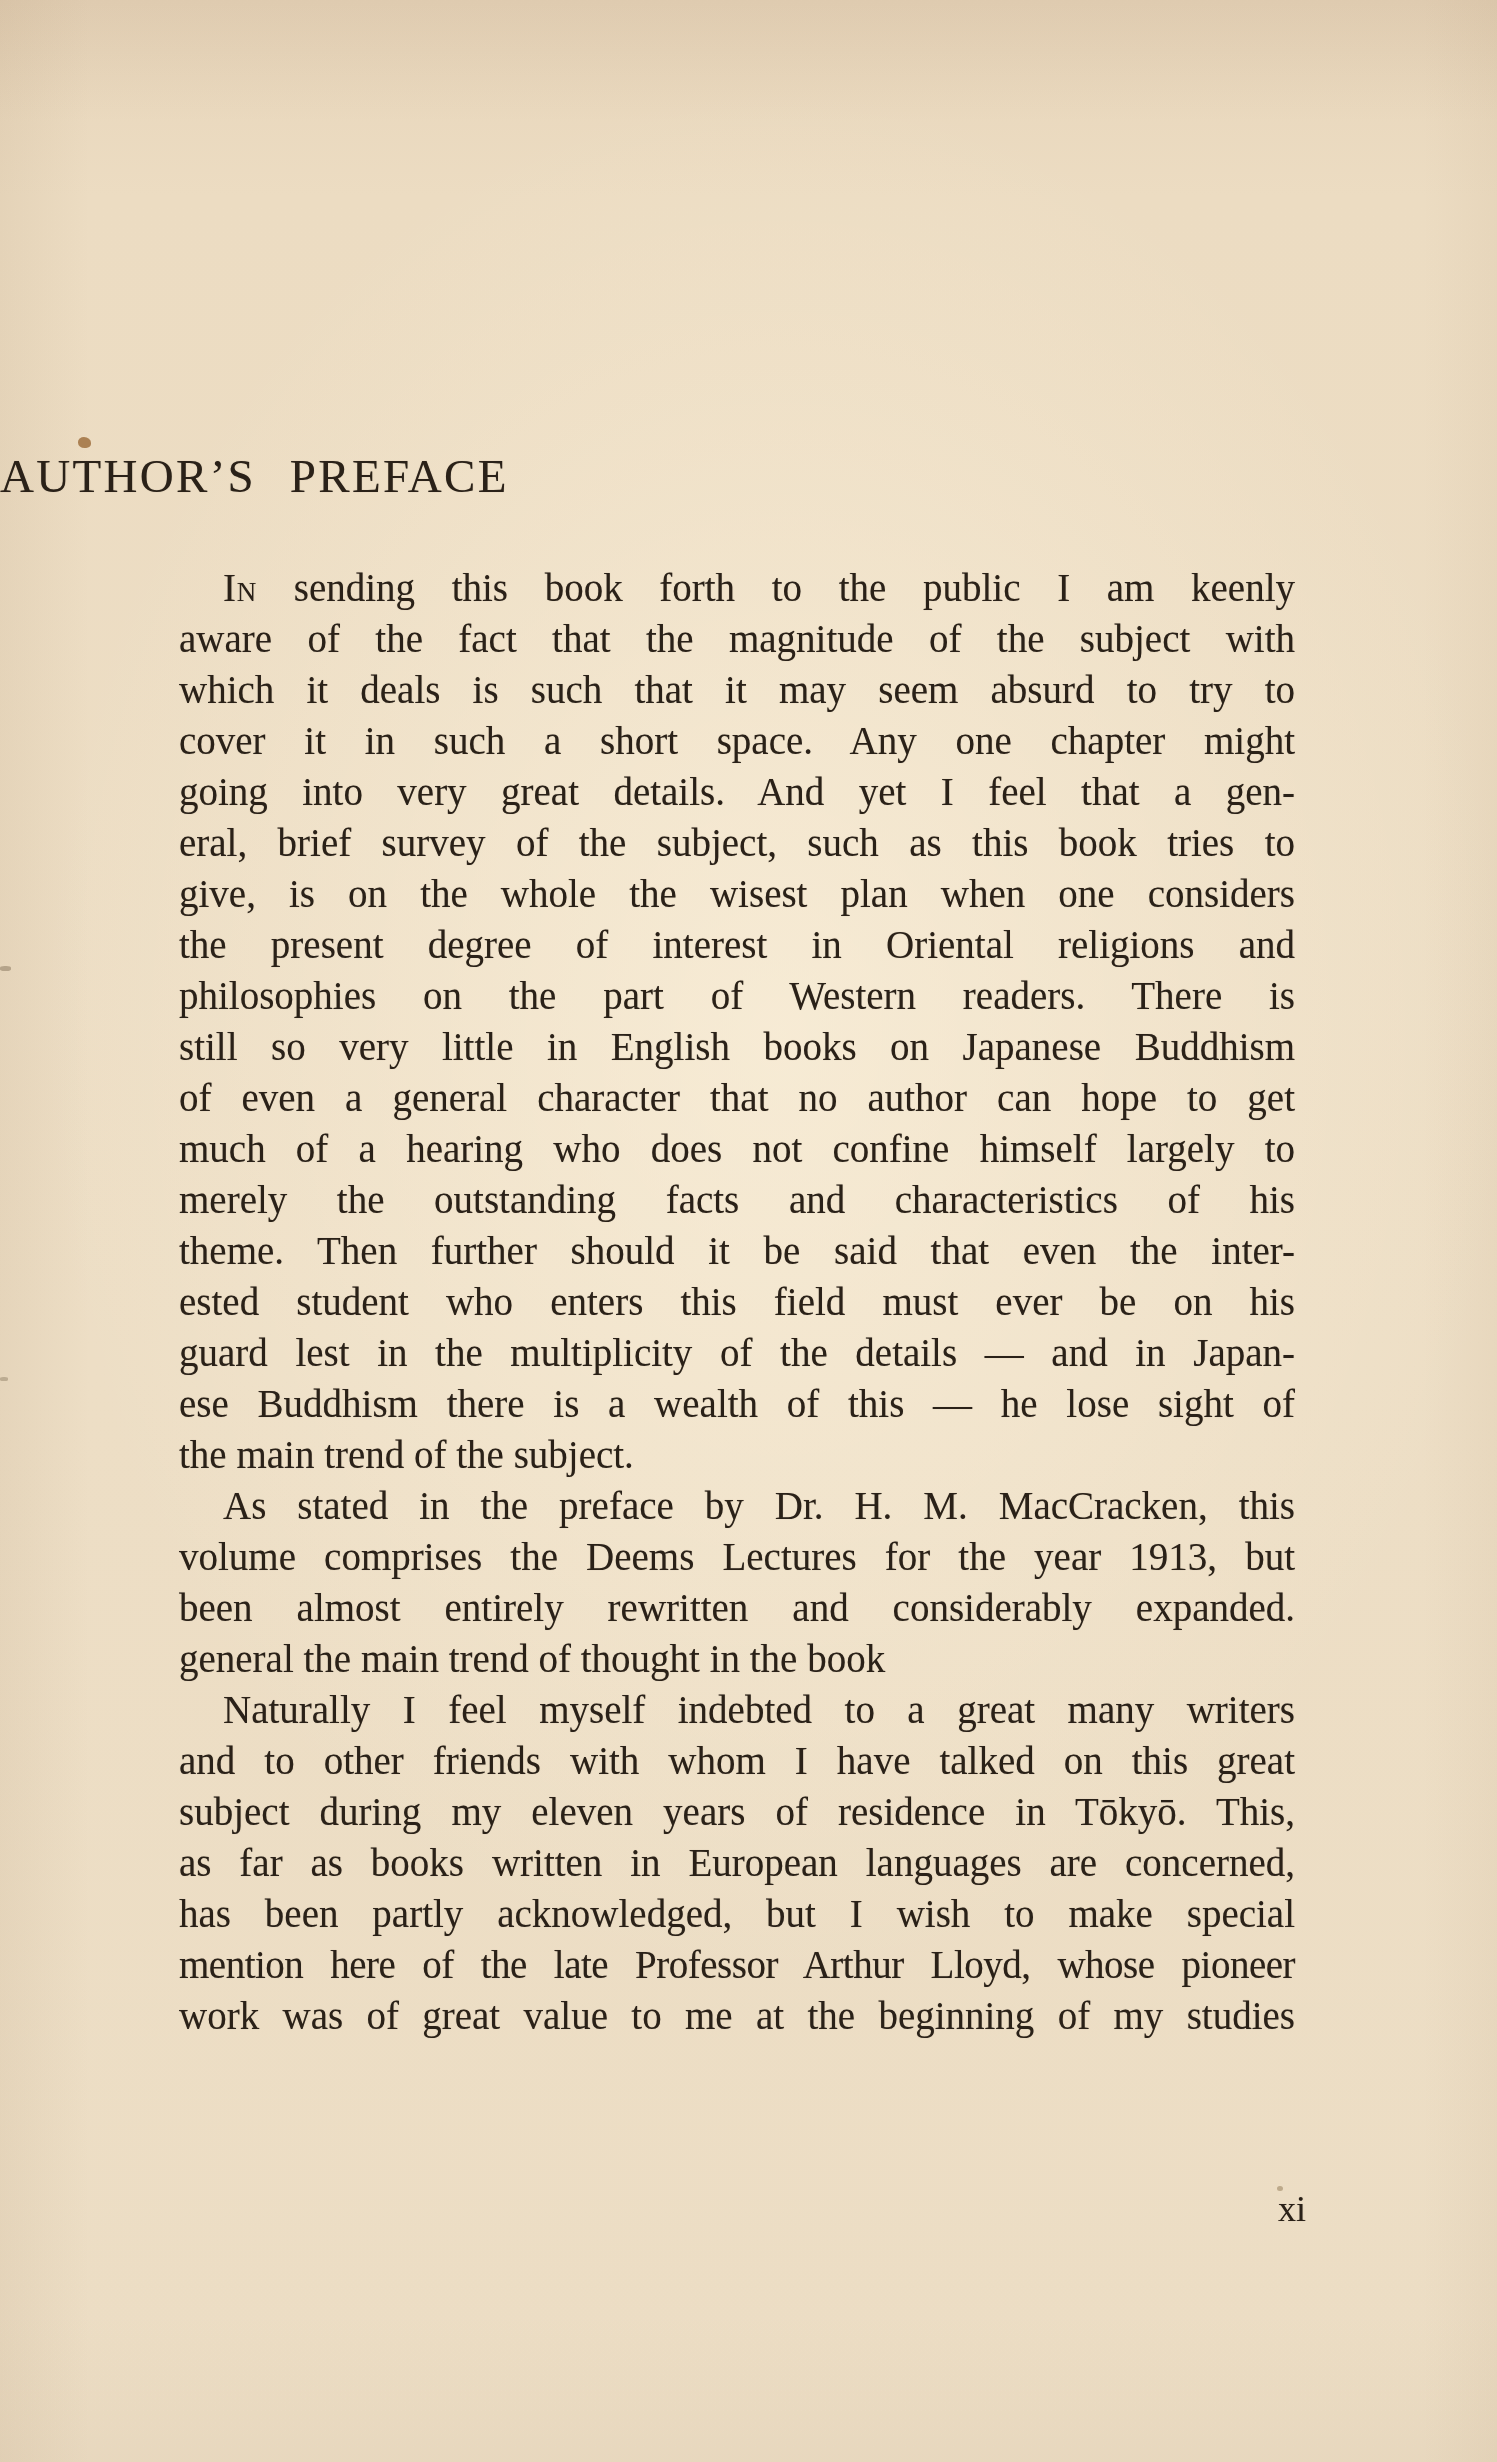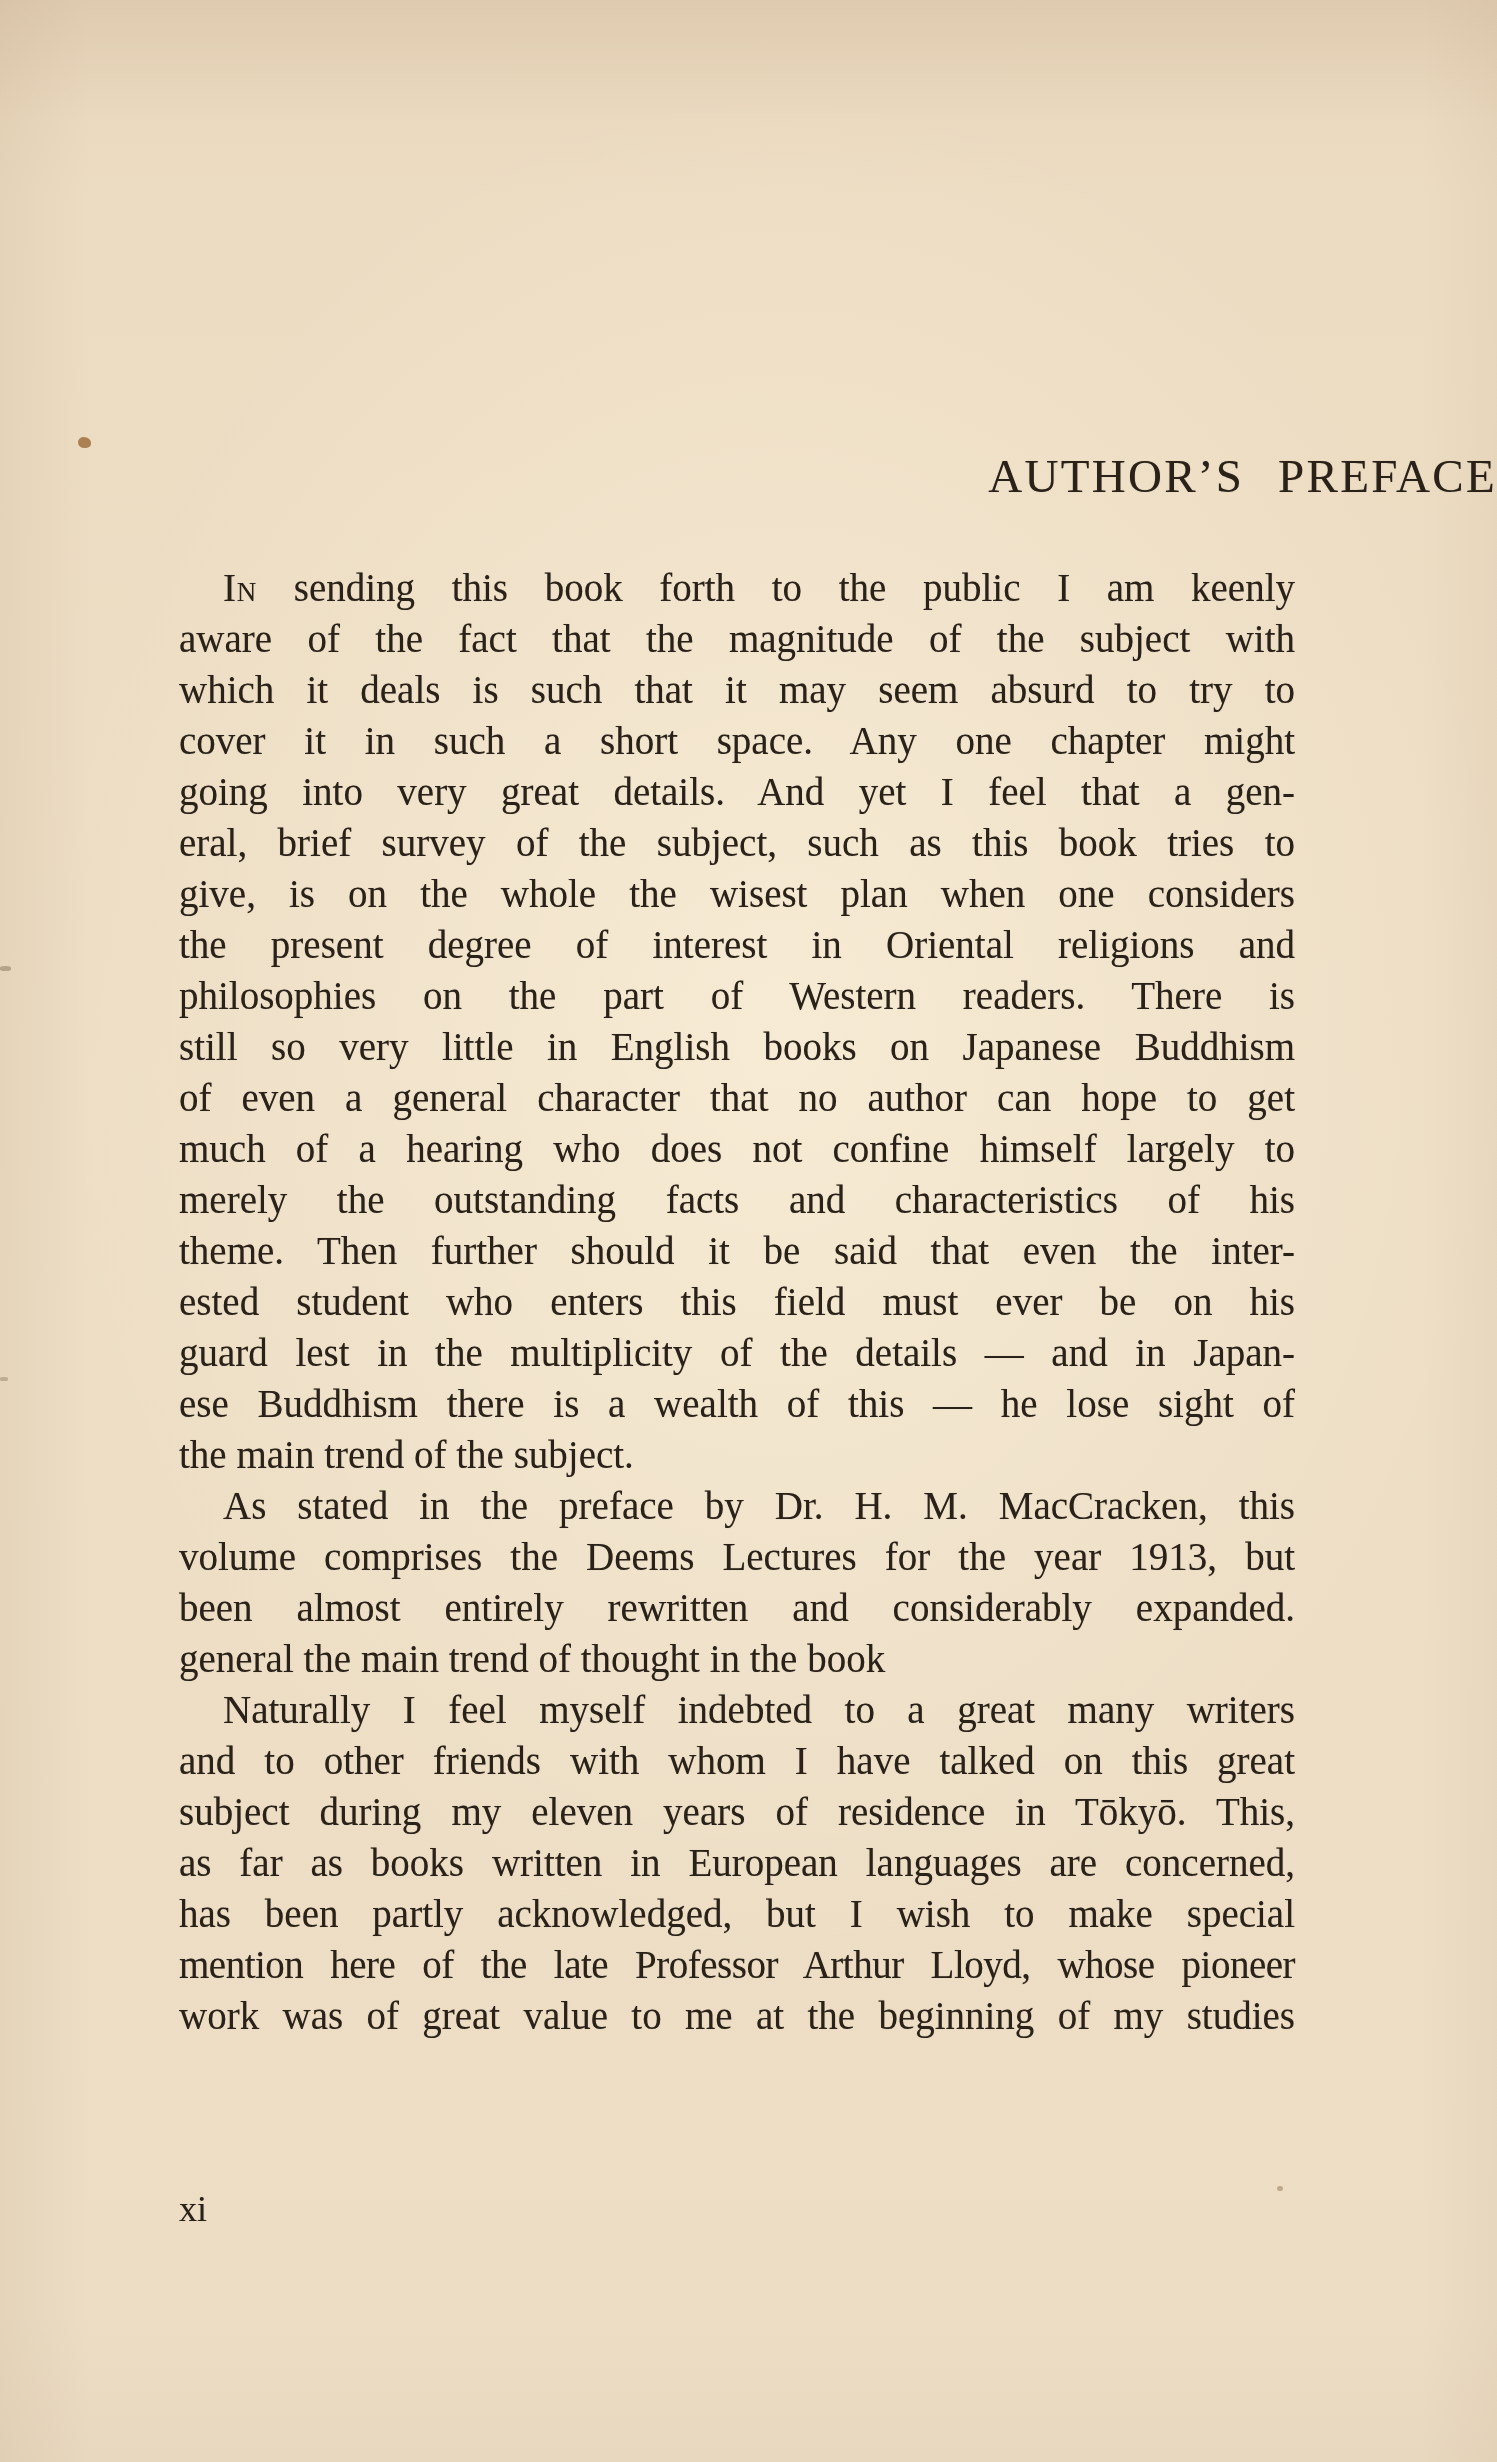--- a/index.html
+++ b/index.html
@@ -28,21 +28,21 @@
       linear-gradient(90deg, rgba(160,130,95,0.10) 0%, rgba(160,130,95,0.0) 6%),
       linear-gradient(270deg, rgba(160,130,95,0.07) 0%, rgba(160,130,95,0.0) 5%),
       linear-gradient(0deg, rgba(160,130,95,0.06) 0%, rgba(160,130,95,0.0) 6%),
       linear-gradient(180deg, rgba(150,115,85,0.10) 0%, rgba(150,115,85,0.0) 5%);
   }
   .title {
     position: absolute;
     top: 449px;
     left: 0;
     width: 100%;
-    text-align: right;
+    text-align: left;
     font-size: 47px;
     line-height: 54px;
     letter-spacing: 2.3px;
     word-spacing: 0.42em;
     text-shadow: 0 0 0.8px rgba(42,33,24,0.35);
   }
   .bodytext {
     position: absolute;
     top: 562px;
     left: 179px;
@@ -55,23 +55,23 @@
     text-align-last: justify;
     text-shadow: 0 0 0.8px rgba(42,33,24,0.30);
   }
   .line.indent { text-indent: 44px; }
   .line.end { text-align-last: left; }
   .line.tight { letter-spacing: -0.5px; word-spacing: -3px; }
   .lead-smallcaps { font-variant: small-caps; letter-spacing: 0.8px; }
   .folio {
     position: absolute;
     top: 2188px;
-    left: 179px;
+    left: 190px;
     width: 1116px;
-    text-align: left;
+    text-align: right;
     font-size: 36px;
     line-height: 42px;
     text-shadow: 0 0 0.8px rgba(42,33,24,0.30);
   }
   .speck {
     position: absolute;
     pointer-events: none;
   }
   .speck-1 {
     left: 78px; top: 437px;

